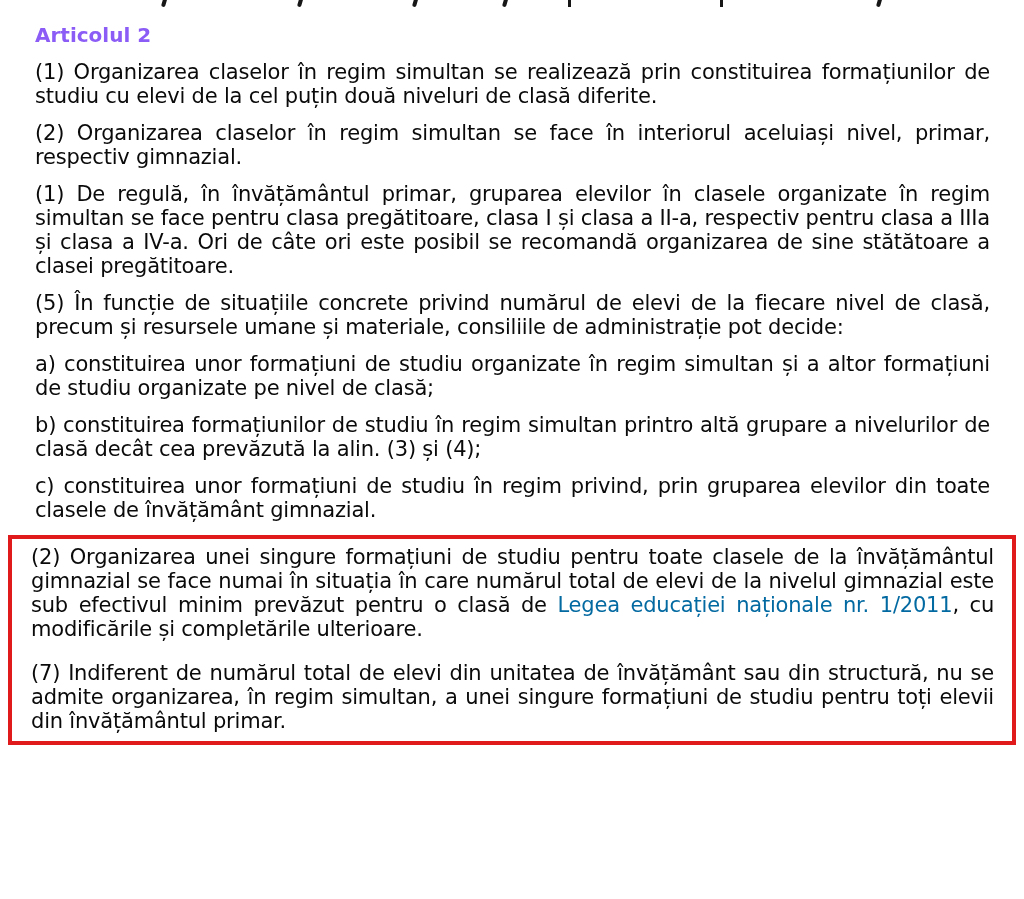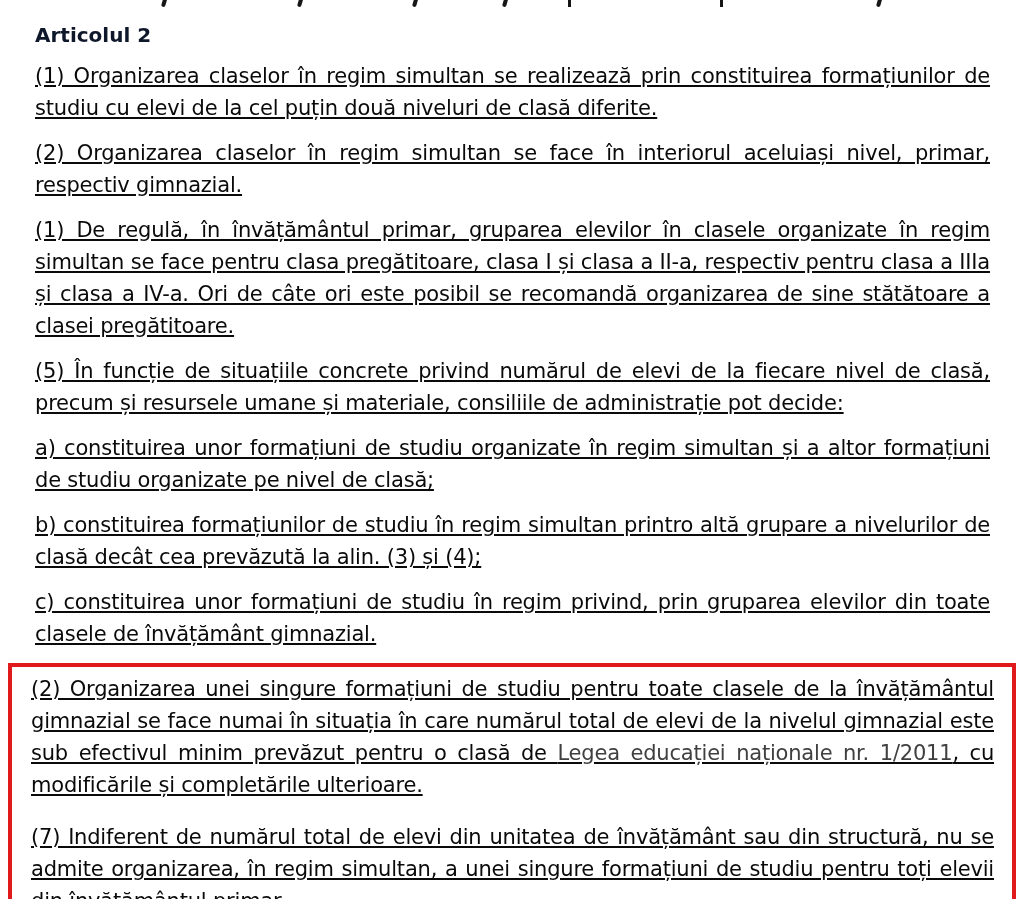--- a/index.html
+++ b/index.html
@@ -40,50 +40,49 @@
 
   .content {
     padding: 0 34px 0 35px;
   }
 
   .article-heading {
     margin: 17px 0 0 0;
     font-size: 20px;
     line-height: 20px;
     font-weight: bold;
-    color: #0f172a;
+    color: #8b5cf6;
   }
 
   p.para {
     margin: 13px 0;
     font-size: 21px;
-    line-height: 32px;
+    line-height: 24px;
     text-align: justify;
     letter-spacing: -0.2px;
-    text-decoration: underline;
   }
   p.para:first-of-type {
     margin-top: 15px;
   }
 
   .highlight-box {
     margin: 4px 8px 0 8px;
     border: 4px solid #e01a1a;
     padding: 6px 18px 8px 19px;
     background: #ffffff;
   }
   .highlight-box p.para {
     margin: 0;
   }
   .highlight-box p.para + p.para {
     margin-top: 20px;
   }
 
   a.law-link {
-    color: #404040;
+    color: #0369a1;
     text-decoration: none;
     cursor: pointer;
   }
 </style>
 </head>
 <body>
 
 <div class="top-clip">
     <span class="desc-mark comma" style="left: 162px;"></span>
     <span class="desc-mark comma" style="left: 298px;"></span>

